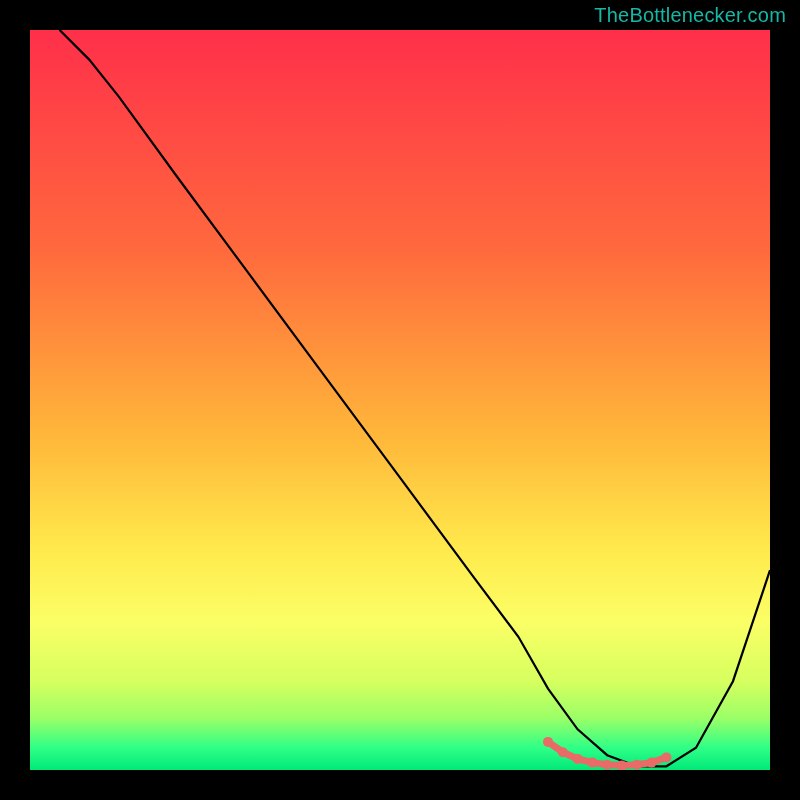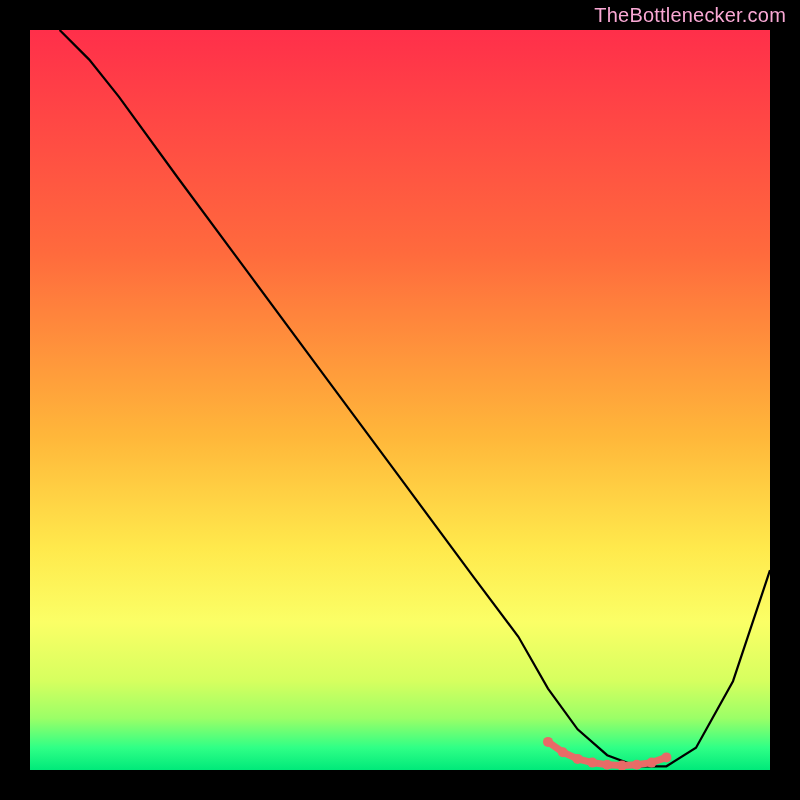--- a/index.html
+++ b/index.html
@@ -8,21 +8,21 @@
     width: 800px;
     height: 800px;
     background: #000;
     position: relative;
     font-family: Arial, sans-serif;
   }
   .watermark {
     position: absolute;
     top: 4px;
     right: 14px;
-    color: #f9a8d4;
+    color: #14b8a6;
     font-size: 20px;
     font-weight: 500;
     letter-spacing: 0.2px;
     z-index: 10;
   }
   .plot-area {
     position: absolute;
     left: 30px;
     top: 30px;
     width: 740px;

